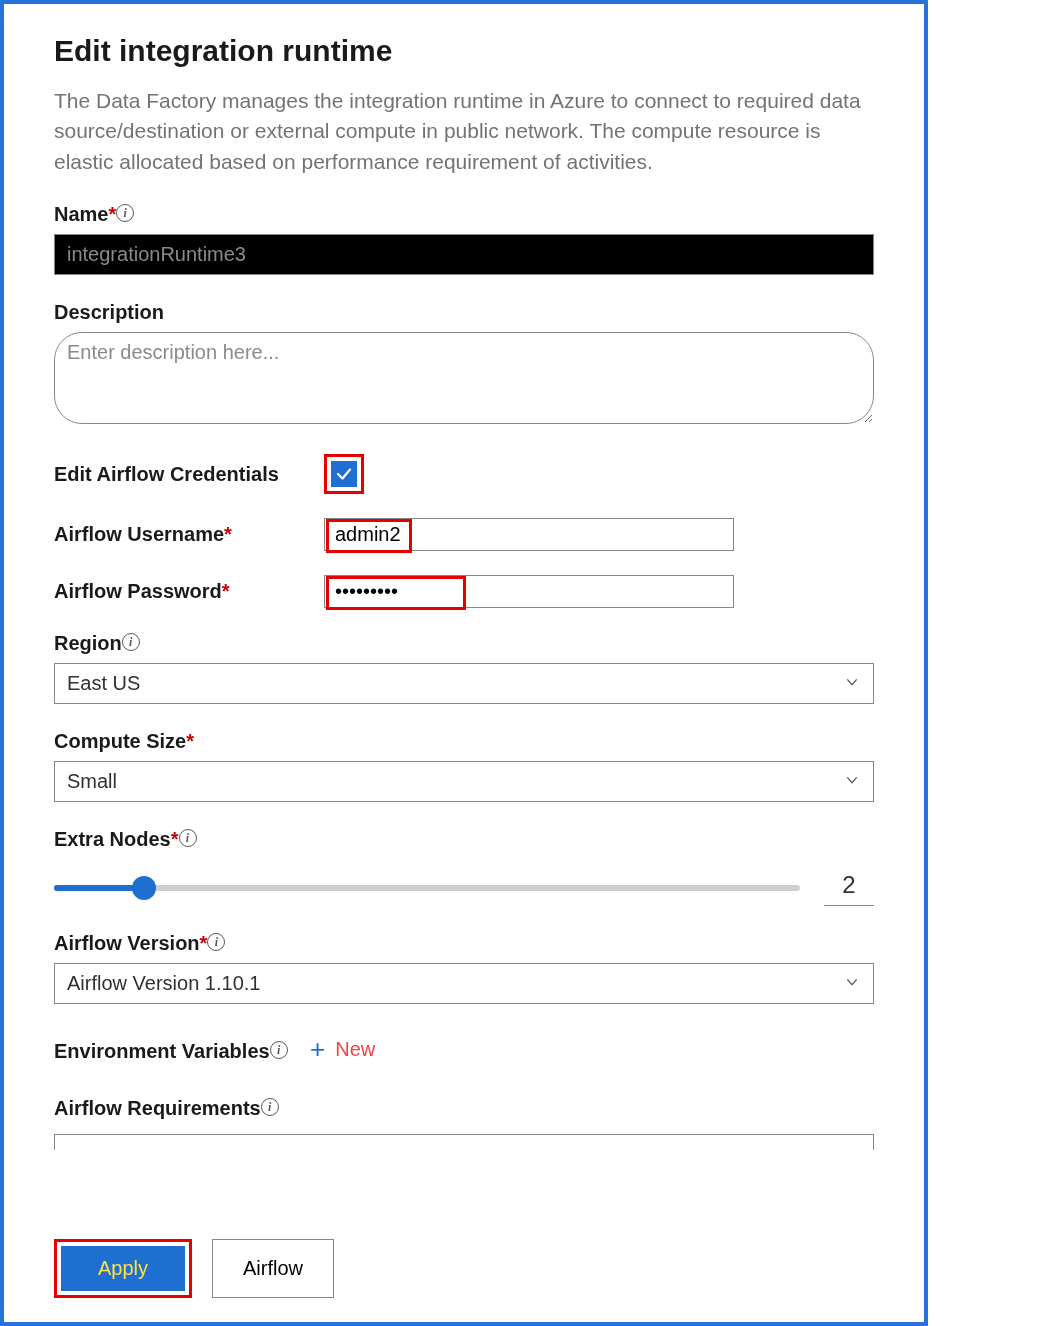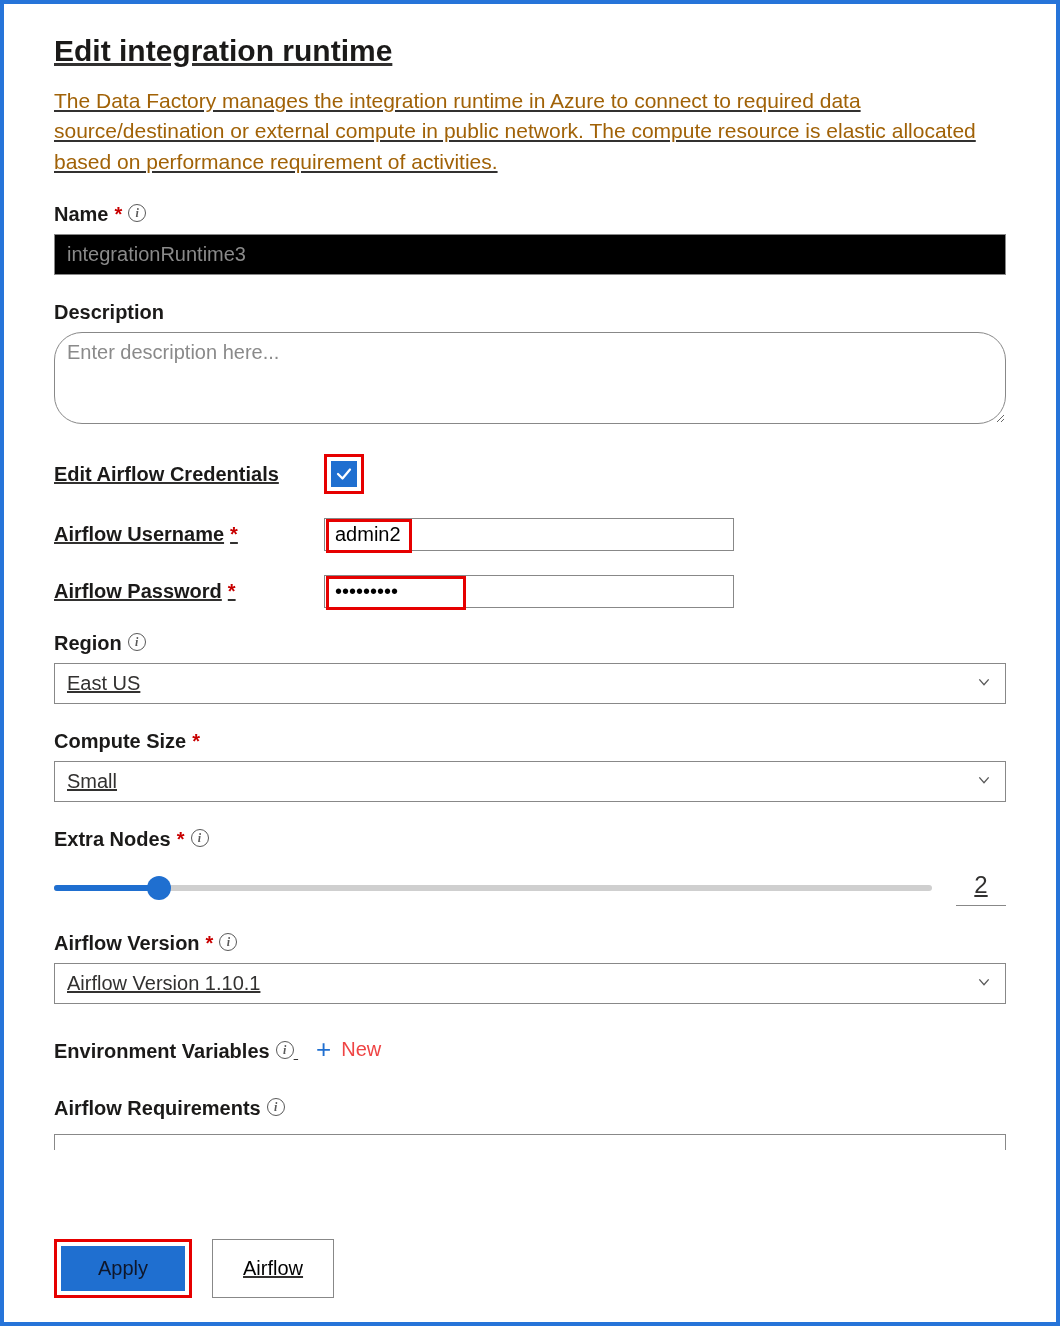--- a/index.html
+++ b/index.html
@@ -3,52 +3,50 @@
 <meta charset="utf-8">
 <style>
   * { box-sizing: border-box; }
   body {
     margin: 0;
     font-family: "Segoe UI", -apple-system, Arial, sans-serif;
     background: #fff;
     color: #323130;
   }
   .panel {
-    width: 1060px;
+    width: 928px;
     height: 1326px;
     border: 4px solid #2674d9;
     padding: 30px 50px 24px 50px;
     display: flex;
     flex-direction: column;
     position: relative;
-    text-decoration: underline;
   }
   .panel-body {
     flex: 1;
     overflow: hidden;
   }
   h1 {
     font-size: 30px;
     font-weight: 600;
     margin: 0 0 18px 0;
     color: #1b1a19;
   }
   .intro {
     font-size: 21px;
     line-height: 1.45;
-    color: #a16207;
+    color: #737373;
     margin: 0 0 26px 0;
   }
   .field-label {
     font-size: 20px;
     font-weight: 600;
     color: #1b1a19;
     display: inline-flex;
     align-items: center;
-    gap: 6px;
     margin-bottom: 8px;
   }
   .req { color: #c80000; font-weight: 600; }
   .info-icon {
     width: 18px; height: 18px;
     border: 1.2px solid #595959;
     border-radius: 50%;
     display: inline-flex;
     align-items: center;
     justify-content: center;
@@ -186,21 +184,21 @@
   .btn {
     font-size: 20px;
     padding: 10px 30px;
     border: 1px solid #888;
     background: #fff;
     cursor: pointer;
     font-family: inherit;
   }
   .btn.primary {
     background: #1f6fd0;
-    color: #0f172a;
+    color: #fde047;
     border-color: #1f6fd0;
     padding: 10px 36px;
   }
   .apply-wrap {
     border: 3px solid #e60000;
     padding: 4px;
     display: inline-block;
   }
   .lineinput {
     border: 1px solid #888;

